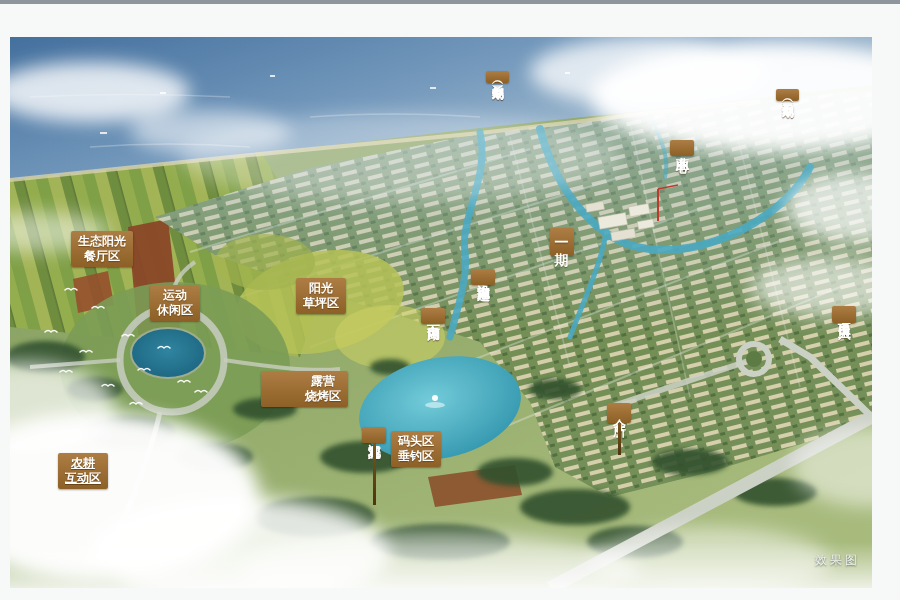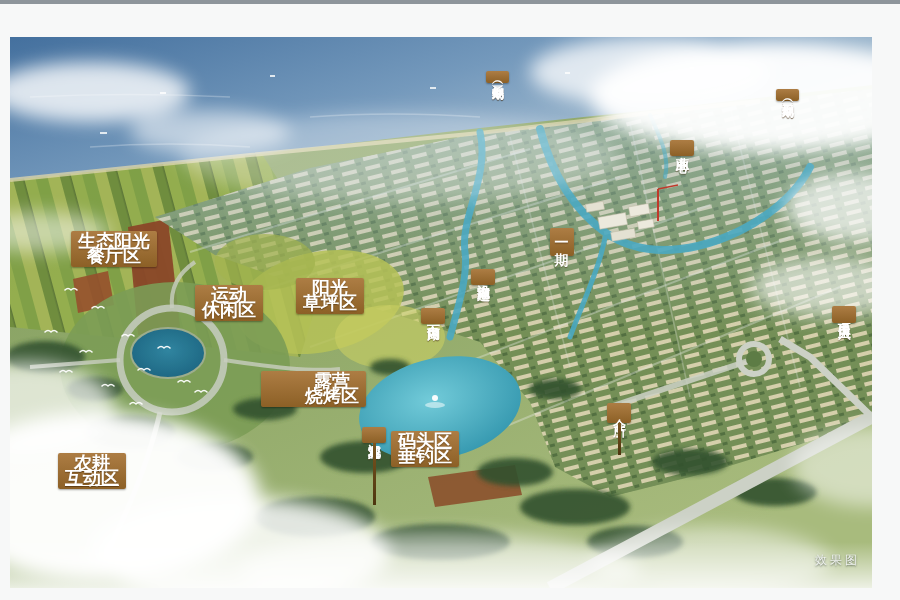--- a/index.html
+++ b/index.html
@@ -5,21 +5,21 @@
   html,body{margin:0;padding:0;background:#fff;}
   .screen{position:relative;width:900px;height:600px;background:#f7f8f8;overflow:hidden;
           font-family:"Liberation Sans", sans-serif;}
   .top-strip{position:absolute;top:0;left:0;width:100%;height:4px;background:#8e959b;}
   .photo{position:absolute;left:10px;top:37px;width:862px;height:551px;overflow:hidden;background:#7d985c;}
   .photo svg{display:block;}
   .labels-layer{position:absolute;inset:0;z-index:5;}
   .map-label{position:absolute;background:linear-gradient(180deg,#ad7d44,#8c6026);color:#fff;
              font-weight:bold;text-align:center;border-radius:2px;
              box-shadow:0 1px 2px rgba(0,0,0,.35);text-shadow:0 1px 1px rgba(60,35,5,.45);}
-  .map-label.horizontal{padding:3px 7px;line-height:15px;font-size:18px;white-space:nowrap;}
+  .map-label.horizontal{padding:3px 7px;line-height:15px;font-size:12px;white-space:nowrap;}
   .map-label.vertical{padding:6px 3px;font-size:13px;letter-spacing:1px;}
   .map-label.vertical .lbl-line{writing-mode:vertical-rl;margin:0 auto;}
   .pole{position:absolute;top:100%;left:50%;width:3px;margin-left:-1px;
         background:linear-gradient(#7a5520,#4d350f);}
   .watermark{position:absolute;top:552px;right:40px;font-size:12px;letter-spacing:3px;
              color:#eef1ee;text-shadow:0 1px 2px rgba(60,70,60,.75);z-index:6;}
 </style>
 </head>
 <body>
 
@@ -226,21 +226,21 @@
           <use href="#bird" x="185" y="352"></use>
       </g>
     </svg>
   </div>
 
   <div class="labels-layer" id="labels-layer">
       <div class="map-label horizontal" style="left: 71px; top: 231px;">
         <div class="lbl-line">生态阳光</div>
         <div class="lbl-line">餐厅区</div>
       </div>
-      <div class="map-label horizontal" style="left: 150px; top: 285px; margin-left: 45px;">
+      <div class="map-label horizontal" style="left: 150px; top: 285px;">
         <div class="lbl-line">运动</div>
         <div class="lbl-line">休闲区</div>
       </div>
       <div class="map-label horizontal" style="left: 296px; top: 278px;">
         <div class="lbl-line">阳光</div>
         <div class="lbl-line">草坪区</div>
       </div>
       <div class="map-label horizontal" style="left: 261px; top: 371px; padding-left: 44px;">
         <div class="lbl-line">露营</div>
         <div class="lbl-line">烧烤区</div>

